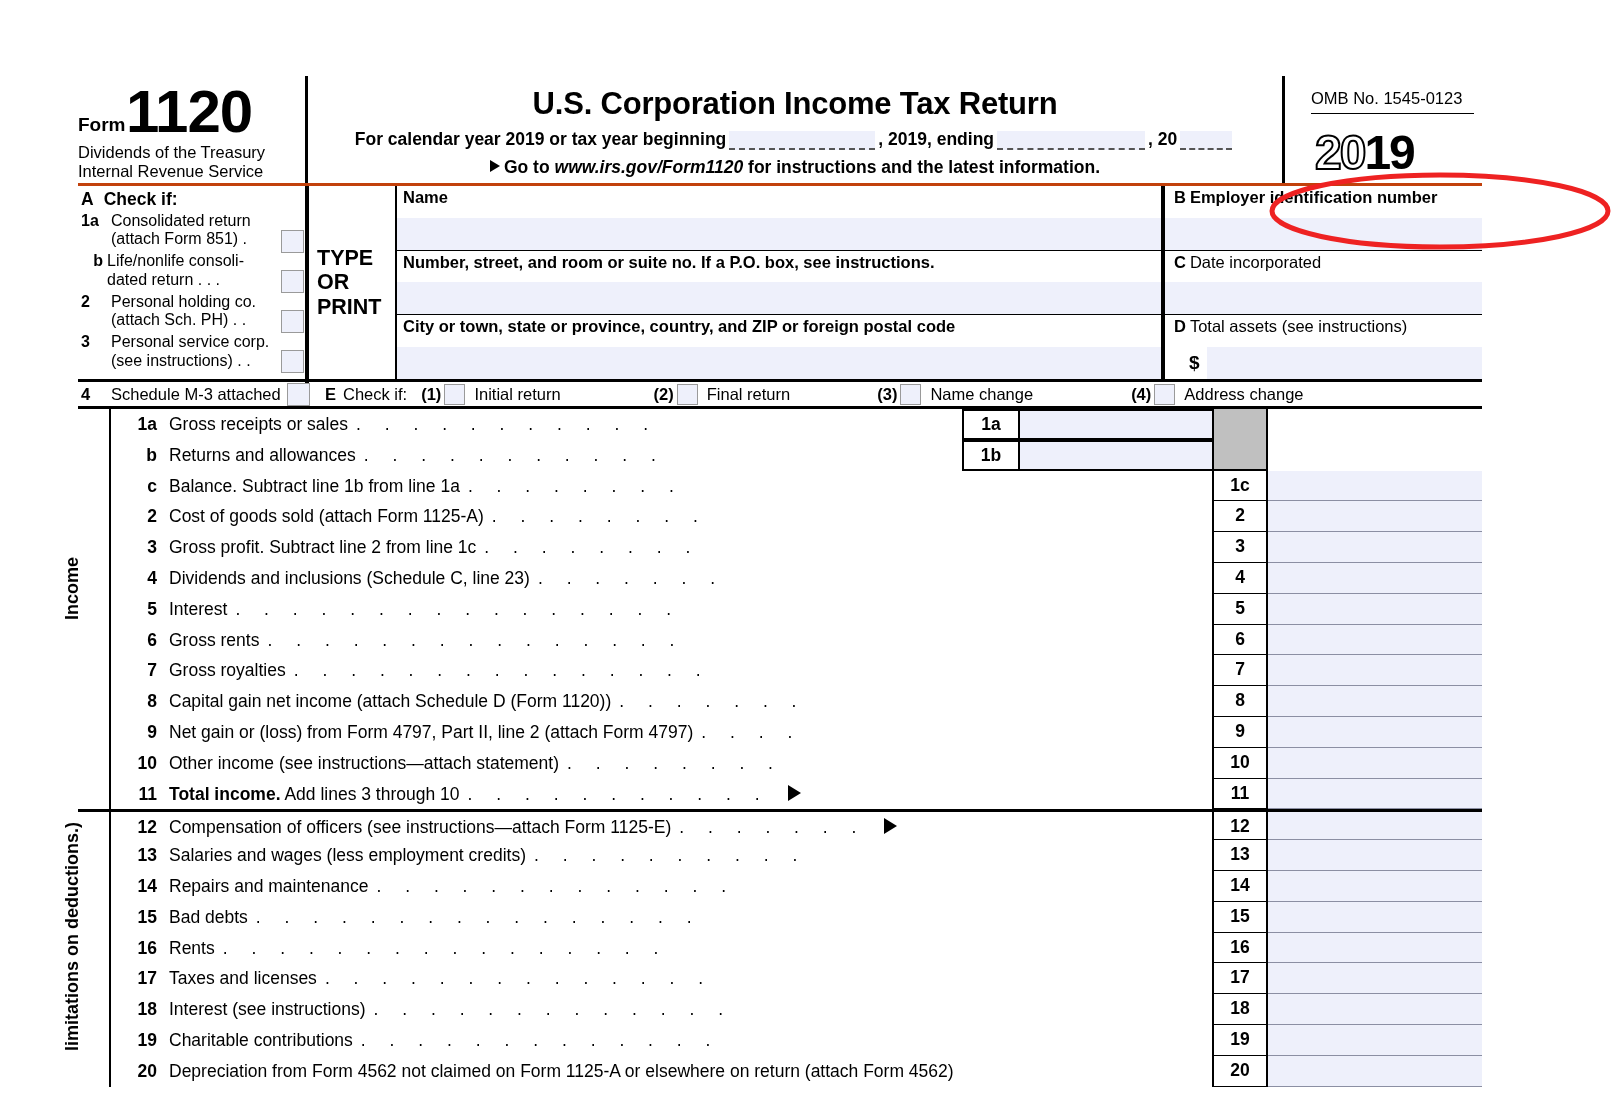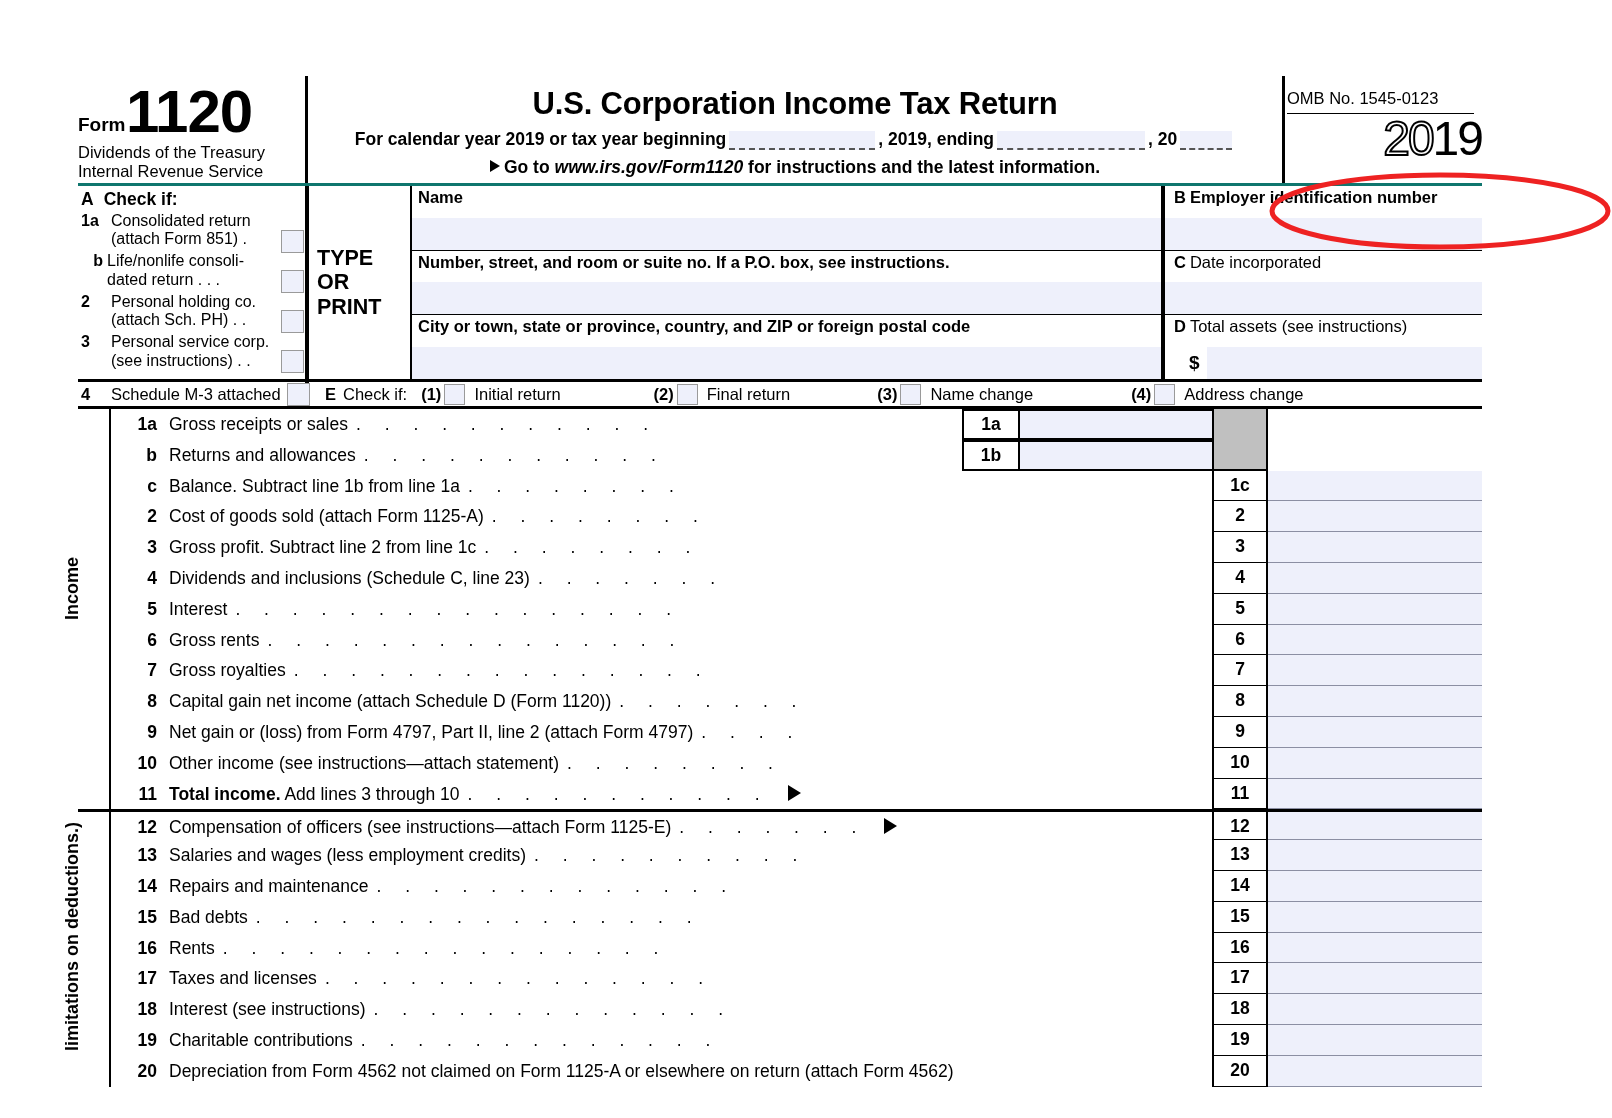--- a/index.html
+++ b/index.html
@@ -102,51 +102,50 @@
     border-left: 10px solid #000;
     border-top: 6.5px solid transparent;
     border-bottom: 6.5px solid transparent;
     margin-right: 4px;
     vertical-align: 1px;
   }
   .hdr-right {
     width: 200px;
     border-left: 3px solid #000;
     position: relative;
-    padding-left: 2px;
+    padding-left: 26px;
   }
   .omb {
     font-size: 16.5px;
     padding-top: 13px;
     white-space: nowrap;
   }
   .omb-rule {
     border-bottom: 1.5px solid #000;
     margin-top: 5px;
     margin-right: 8px;
   }
   .year {
     font-size: 48px;
-    font-weight: 400;
+    font-weight: 700;
     letter-spacing: -2px;
     line-height: 1;
-    margin-top: 1px;
+    margin-top: 15px;
     padding-left: 4px;
-    text-align: right;
   }
   .year .hollow {
     color: #fff;
     -webkit-text-stroke: 2px #000;
     text-stroke: 2px #000;
   }
 
   
   .idblock {
     display: flex;
-    border-top: 3px solid #0f766e;
+    border-top: 3px solid #c2410c;
     height: 196px;
     position: relative;
   }
   .colA {
     width: 227px;
     position: relative;
     font-size: 16px;
     padding-top: 3px;
   }
   .a-title { font-weight: 700; font-size: 17.5px; padding-left: 3px; }
@@ -160,21 +159,21 @@
   .arow .num { font-weight: 700; width: 30px; flex: none; text-align: left; }
   .arow .num.ind { text-align: right; padding-right: 4px; width: 26px; }
   .arow .txt { flex: 1; }
   .cbx {
     position: absolute;
     width: 23px; height: 23px;
     background: #eef0fb;
     border: 1.5px solid #9a9a9a;
   }
   .colTYPE {
-    width: 107px;
+    width: 92px;
     border-left: 4px solid #000;
     border-right: 2px solid #000;
     display: flex;
     align-items: center;
     padding-left: 8px;
   }
   .typetext {
     font-size: 21.5px;
     font-weight: 700;
     line-height: 1.12;

